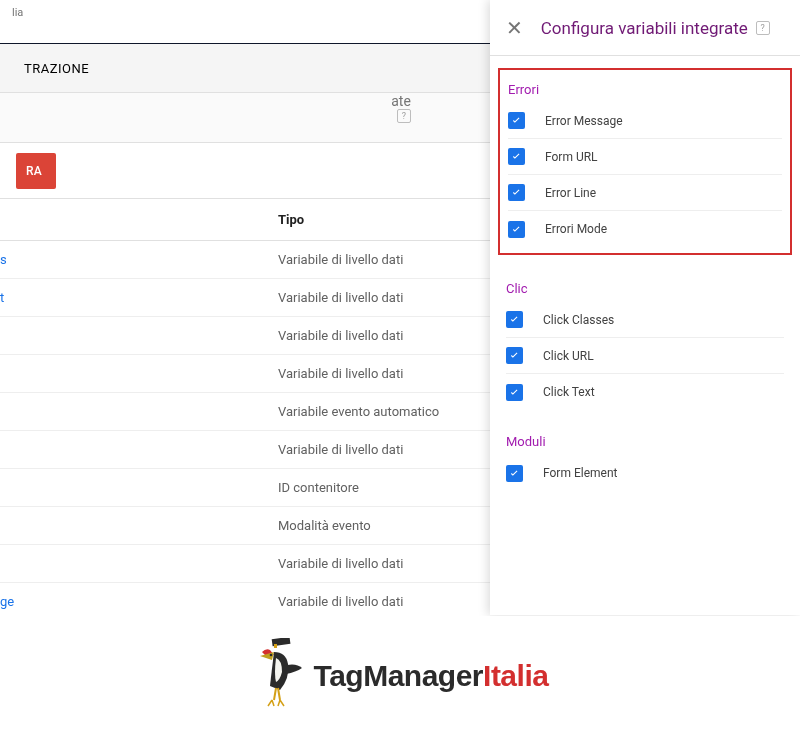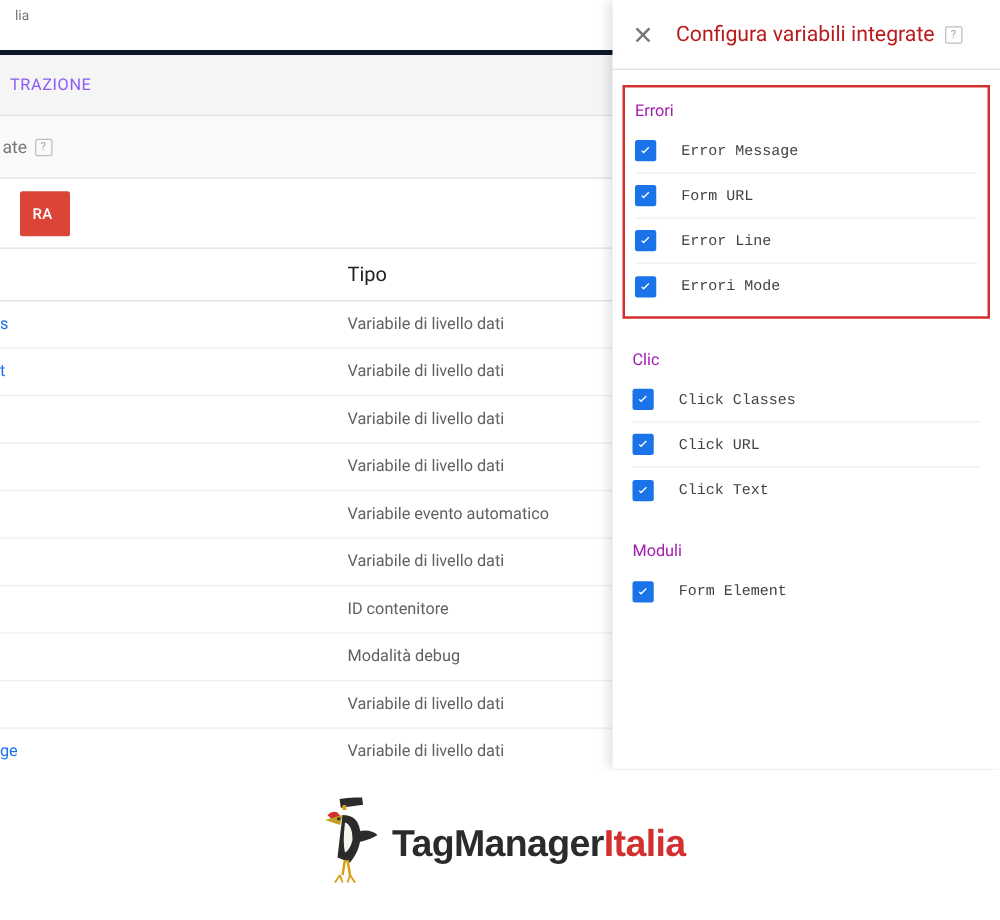--- a/index.html
+++ b/index.html
@@ -1,48 +1,48 @@
 <!DOCTYPE html>
 <html><head>
   <meta charset="utf-8">
   <style>
     * { margin: 0; padding: 0; box-sizing: border-box; }
     body { font-family: Roboto, Arial, sans-serif; background: #fff; width: 800px; height: 736px; overflow: hidden; position: relative; }
     
     .main-bg { position: absolute; left: 0; top: 0; width: 800px; height: 736px; background: #fff; }
     
-    .top-bar { height: 44px; background: #fff; border-bottom: 4px solid #0f172a; padding: 6px 12px; font-size: 12px; color: #757575; }
+    .top-bar { height: 44px; background: #fff; border-bottom: 1px solid #0f172a; padding: 6px 12px; font-size: 12px; color: #757575; }
     .top-small { font-size: 11px; }
     
-    .tab-bar { height: 49px; background: #f5f5f5; border-bottom: 1px solid #e0e0e0; display: flex; align-items: center; padding-left: 8px; font-size: 13px; color: #8b5cf6; letter-spacing: 0.5px; }
-    
-    .sub-header { height: 50px; background: #fafafa; border-bottom: 1px solid #e0e0e0; display: flex; align-items: center; padding-left: 2px; font-size: 14px; color: #757575; }
+    .tab-bar { height: 49px; background: #f5f5f5; border-bottom: 1px solid #e0e0e0; display: flex; align-items: center; padding-left: 24px; font-size: 13px; color: #000000; letter-spacing: 0.5px; }
+    
+    .sub-header { height: 50px; background: #fafafa; border-bottom: 1px solid #e0e0e0; display: flex; align-items: center; padding-left: 2px; font-size: 14px; color: #757575; flex-direction: column; }
     .help-q { display: inline-block; width: 14px; height: 14px; border: 1px solid #bdbdbd; border-radius: 2px; font-size: 9px; color: #9e9e9e; text-align: center; line-height: 12px; margin-left: 6px; }
     
     .red-btn { height: 36px; background: #db4437; color: #fff; display: inline-flex; align-items: center; padding: 0 14px 0 10px; font-size: 12px; font-weight: 500; letter-spacing: 0.3px; margin-left: 16px; margin-top: 10px; border-radius: 2px; }
     .btn-wrap { height: 56px; border-bottom: 1px solid #e0e0e0; }
     
     .table-head { height: 42px; display: flex; align-items: center; border-bottom: 1px solid #e0e0e0; }
-    .col-type { margin-left: 278px; font-size: 16px; font-weight: 400; color: #212121; }
+    .col-type { margin-left: 278px; font-size: 13px; font-weight: 700; color: #212121; }
     
     .table-row { height: 38px; display: flex; align-items: center; border-bottom: 1px solid #eeeeee; font-size: 13px; }
     .row-name { width: 278px; color: #1a73e8; overflow: hidden; white-space: nowrap; padding-left: 0px; }
     .row-type { color: #616161; }
     
     .panel { position: absolute; top: 0; right: 0; width: 310px; height: 615px; background: #fff; box-shadow: -2px 0 10px rgba(0,0,0,0.15); z-index: 10; overflow: hidden; }
     .panel-head { height: 56px; display: flex; align-items: center; padding: 0 16px; border-bottom: 1px solid #e0e0e0; }
     .close-x { font-size: 20px; color: #757575; margin-right: 18px; cursor: pointer; font-weight: 300; }
-    .panel-title { font-size: 17px; color: #b91c1c; font-weight: 400; }
+    .panel-title { font-size: 17px; color: #701a75; font-weight: 400; }
     
     .panel-body { padding: 12px 0 0 0; }
     .section { padding: 6px 16px 10px 16px; }
     .section-title { font-size: 13px; color: #a21caf; padding: 8px 0 6px 0; }
     .section.highlighted { border: 2px solid #d32f2f; margin: 0 8px 12px 8px; padding: 4px 8px 6px 8px; }
     
-    .var-row { display: flex; align-items: center; height: 36px; border-bottom: 1px solid #eeeeee; font-family: Liberation Mono, monospace; }
+    .var-row { display: flex; align-items: center; height: 36px; border-bottom: 1px solid #eeeeee; }
     .var-row:last-child { border-bottom: none; }
     .chk { width: 17px; height: 17px; background: #1a73e8; border-radius: 2px; display: flex; align-items: center; justify-content: center; margin-right: 20px; flex-shrink: 0; }
     .chk svg { width: 13px; height: 13px; }
     .var-label { font-size: 12px; color: #424242; }
     
     .branding { position: absolute; left: 0; right: 0; bottom: 0; height: 120px; display: flex; align-items: center; justify-content: center; background: #fff; z-index: 20; }
     .brand-text { font-size: 30px; font-weight: 800; color: #2b2b2b; font-family: Arial, sans-serif; letter-spacing: -0.5px; }
     .brand-italia { color: #d32f2f; }
     .bird { margin-right: 8px; }
   </style>
@@ -92,21 +92,21 @@
       <div class="table-row">
         <span class="row-name"></span>
         <span class="row-type">Variabile di livello dati</span>
       </div>
       <div class="table-row">
         <span class="row-name"></span>
         <span class="row-type">ID contenitore</span>
       </div>
       <div class="table-row">
         <span class="row-name"></span>
-        <span class="row-type">Modalità debug</span>
+        <span class="row-type">Modalità evento</span>
       </div>
       <div class="table-row">
         <span class="row-name"></span>
         <span class="row-type">Variabile di livello dati</span>
       </div>
       <div class="table-row">
         <span class="row-name">ge</span>
         <span class="row-type">Variabile di livello dati</span>
       </div>
     </div>

